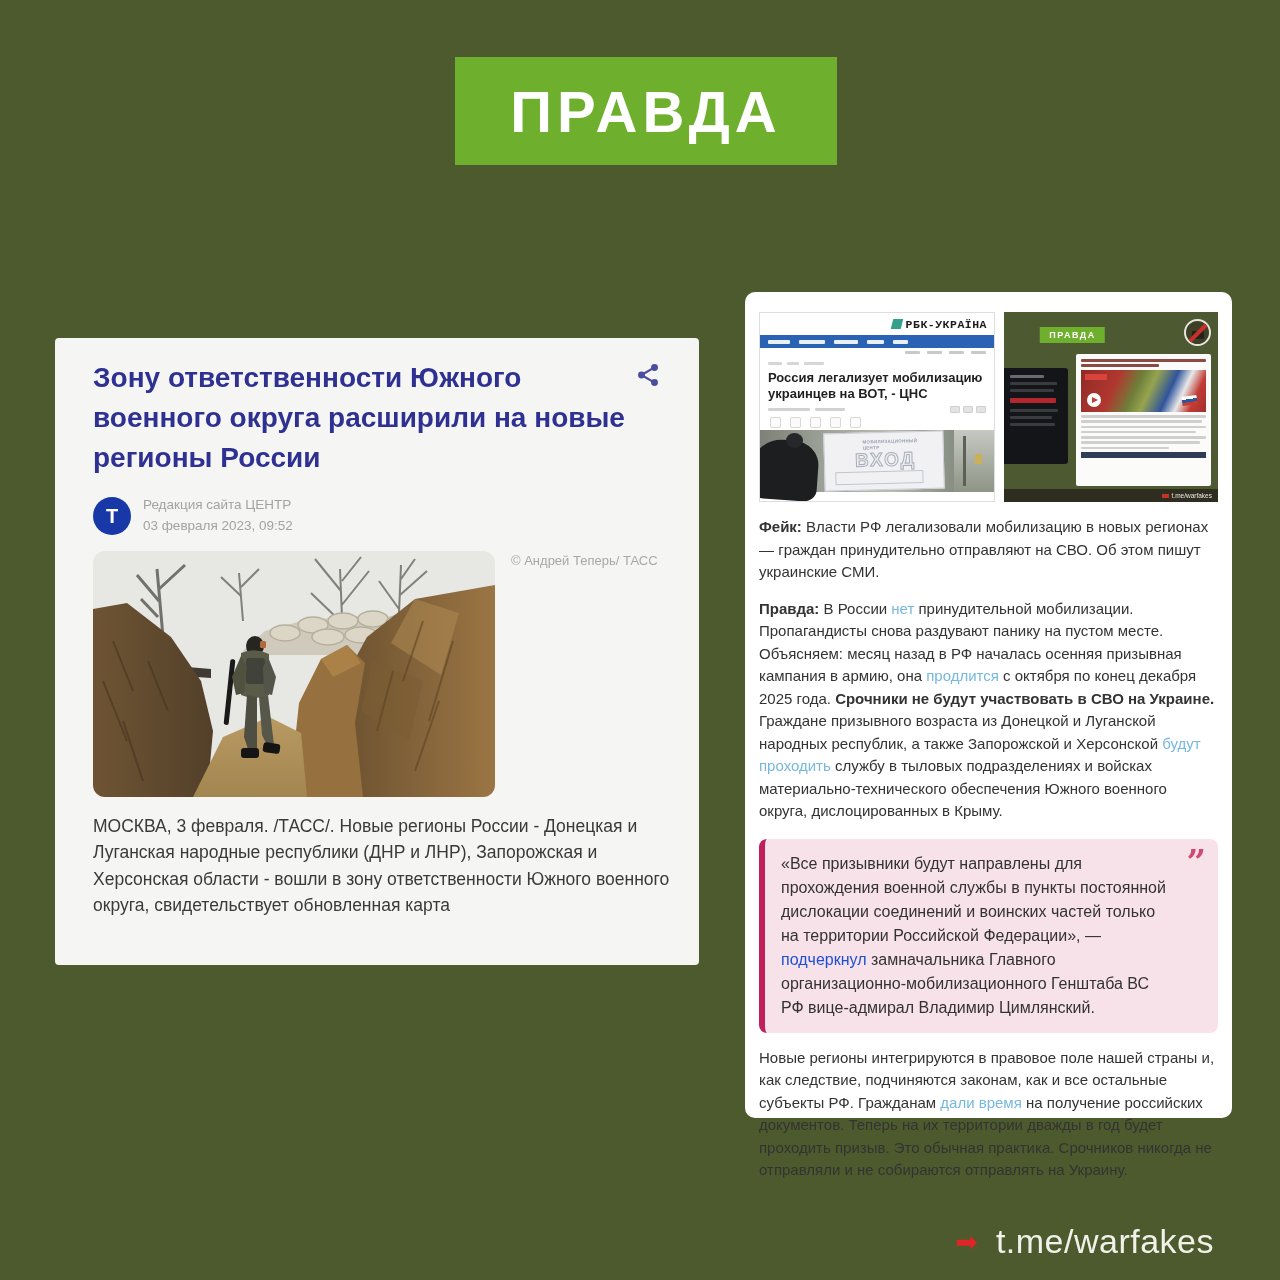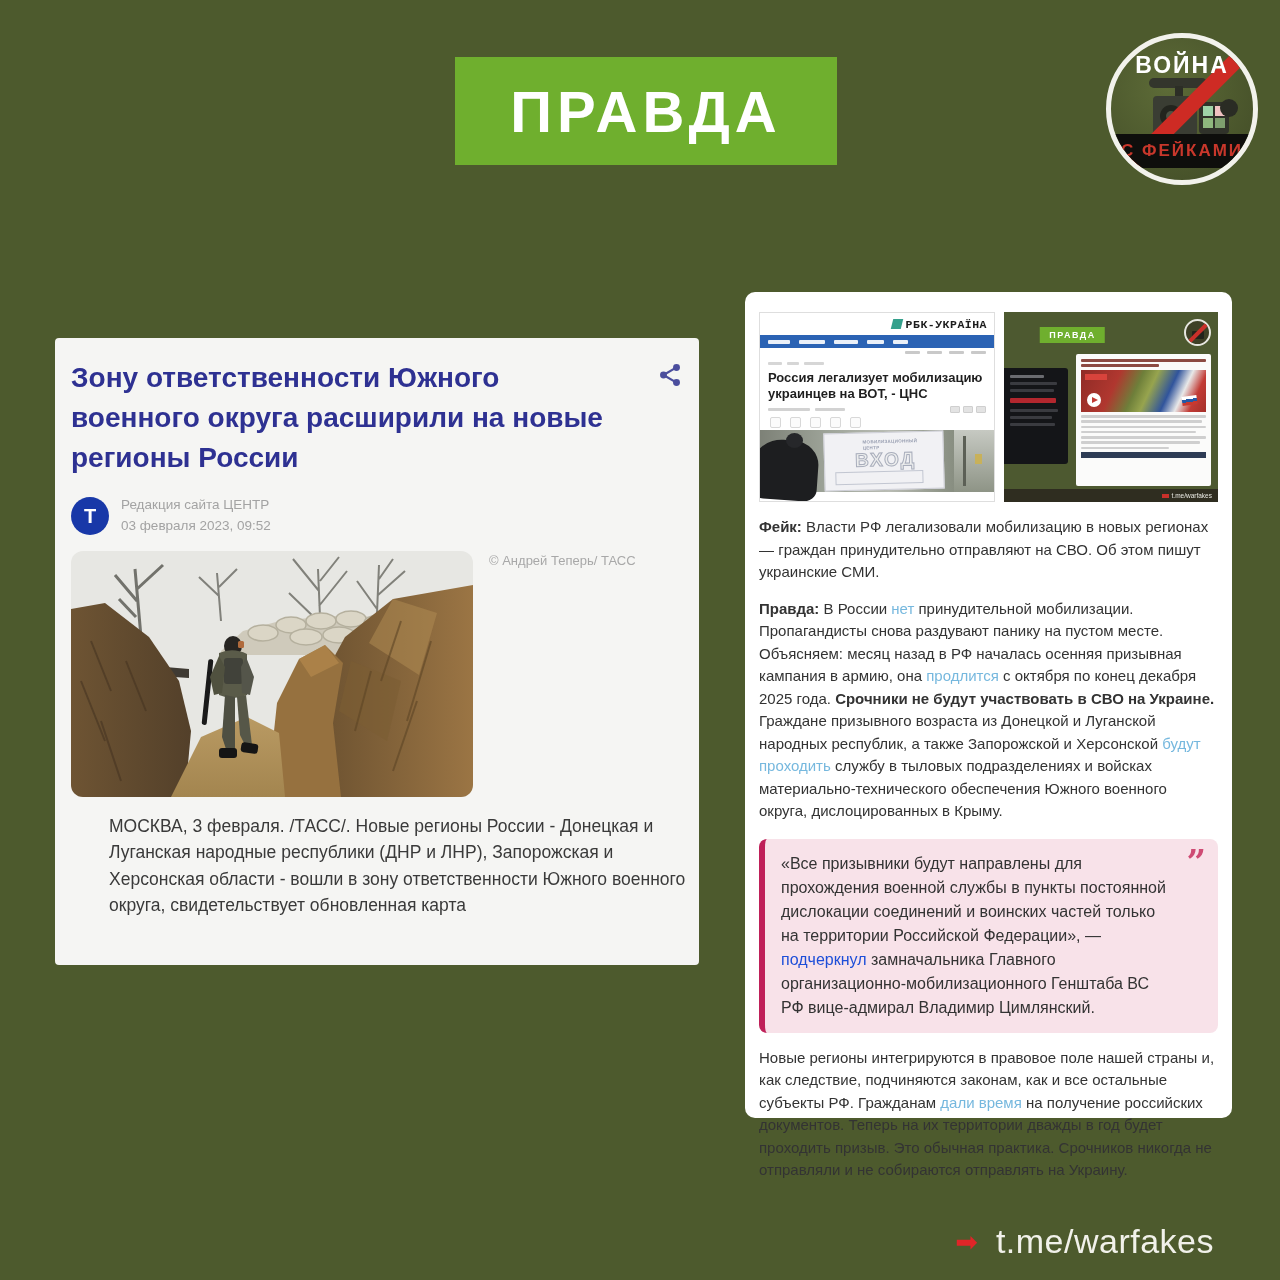--- a/index.html
+++ b/index.html
@@ -20,33 +20,33 @@
     color:#fff; font-weight:700; font-size:23px; letter-spacing:2px; z-index:4; }
   .logo-cam { position:absolute; left:20px; top:38px; z-index:1; }
   .logo-stripe { position:absolute; left:-25%; top:48%; width:150%; height:16px; background:#ce2b24;
     transform:rotate(-45deg); z-index:2; }
   .logo-band { position:absolute; left:-10%; width:120%; bottom:12px; height:34px; background:#0e0e0c;
     display:flex; align-items:center; justify-content:center; z-index:3; }
   .logo-band span { color:#c8372b; font-weight:700; font-size:17px; letter-spacing:2px; }
 
   
   .tass-card { position:absolute; left:55px; top:338px; width:644px; height:627px;
-    background:#f5f5f3; border-radius:4px; padding:20px 16px; }
+    background:#f5f5f3; border-radius:4px; padding:20px 38px; }
   .tass-head { display:flex; justify-content:space-between; align-items:flex-start; }
   .tass-head h1 { width:560px; color:#2e3192; font-size:28px; line-height:1.42; font-weight:700; }
   .share-ic { flex:none; margin-top:4px; }
   .tass-sub { margin-top:16px; width:565px; color:#525252; font-size:17px; line-height:1.5; }
   .tass-byline { margin-top:18px; display:flex; align-items:center; gap:12px; }
   .tass-avatar { width:38px; height:38px; border-radius:50%; background:#1838a8; color:#fff;
     display:flex; align-items:center; justify-content:center; font-weight:700; font-size:20px; }
   .tass-meta { color:#a3a3a3; font-size:13.5px; line-height:1.55; }
   .tass-photo-row { margin-top:14px; display:flex; align-items:flex-start; gap:16px; }
   .trench-wrap { width:402px; height:246px; border-radius:12px; overflow:hidden; flex:none; }
   .credit { color:#a8a8a8; font-size:13px; margin-top:2px; }
-  .tass-body { margin-top:16px; width:596px; color:#3a3a3a; font-size:17.5px; line-height:1.5;margin-left:38px; }
+  .tass-body { margin-top:16px; width:596px; color:#3a3a3a; font-size:17.5px; line-height:1.5; }
 
   
   .fc-card { position:absolute; left:745px; top:292px; width:487px; height:826px;
     background:#ffffff; border-radius:10px; padding:12px 14px; }
   .fc-header { color:#c44480; font-size:20px; font-weight:700; }
   .fc-shots { margin-top:8px; display:flex; gap:9px; height:190px; }
   .fc-p { margin-top:14px; color:#333; font-size:15px; line-height:1.5; }
   .fc-p b { font-weight:700; }
   .lnk { color:#76b8de; text-decoration:none; cursor:pointer; }
   .fc-quote { margin-top:16px; position:relative; background:#f8e2e9; border-left:6px solid #bf2059;
@@ -129,40 +129,20 @@
 </style>
 </head>
 <body>
 
 <div class="canvas">
 
   <div class="truth-banner">
     <span>ПРАВДА</span>
   </div>
 
-  <div class="logo">
-    <svg class="logo-cam" width="112" height="78" viewBox="0 0 112 78">
-      <rect x="18" y="2" width="58" height="10" rx="5" fill="#33352c"></rect>
-      <rect x="44" y="10" width="8" height="10" fill="#2c2e26"></rect>
-      <rect x="22" y="20" width="44" height="40" rx="4" fill="#3a3d33"></rect>
-      <circle cx="40" cy="40" r="11" fill="#23251e"></circle>
-      <circle cx="40" cy="40" r="5" fill="#4d5143"></circle>
-      <rect x="68" y="26" width="30" height="32" rx="4" fill="#30322a"></rect>
-      <rect x="72" y="30" width="10" height="10" fill="#9fd3a8"></rect>
-      <rect x="84" y="30" width="10" height="10" fill="#f0c2c2"></rect>
-      <rect x="72" y="42" width="10" height="10" fill="#8fb87e"></rect>
-      <rect x="84" y="42" width="10" height="10" fill="#7e9f6f"></rect>
-      <circle cx="98" cy="32" r="9" fill="#2a2c24"></circle>
-    </svg>
-    <div class="logo-stripe"></div>
-    <div class="logo-toptext">ВОЙНА</div>
-    <div class="logo-band">
-      <span>С ФЕЙКАМИ</span>
-    </div>
-  </div>
 
   <section class="tass-card">
     <div class="tass-head">
       <h1>Зону ответственности Южного военного округа расширили на новые регионы России</h1>
       <svg class="share-ic" width="26" height="26" viewBox="0 0 24 24">
         <circle cx="18" cy="5" r="3.2" fill="#4b4e9d"></circle>
         <circle cx="6" cy="12" r="3.2" fill="#4b4e9d"></circle>
         <circle cx="18" cy="19" r="3.2" fill="#4b4e9d"></circle>
         <path d="M6 12 L18 5 M6 12 L18 19" stroke="#4b4e9d" stroke-width="2" fill="none"></path>
       </svg>

